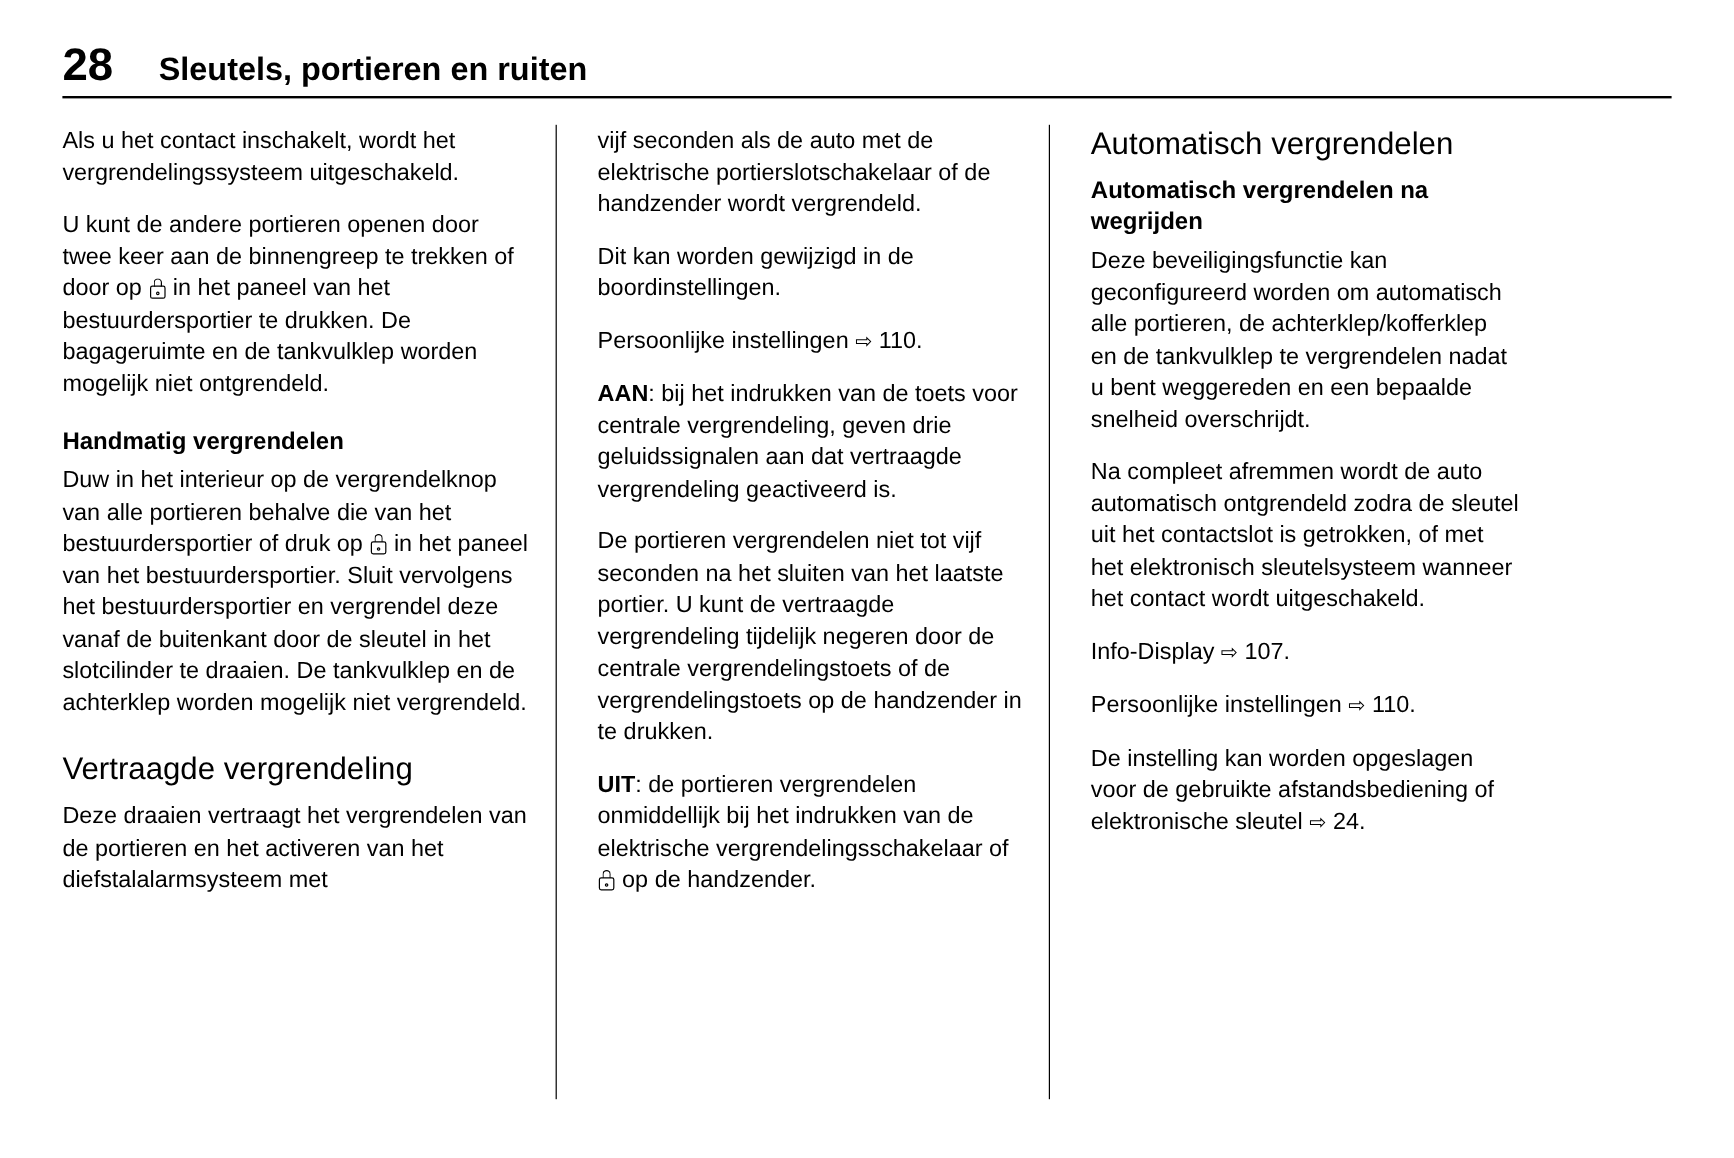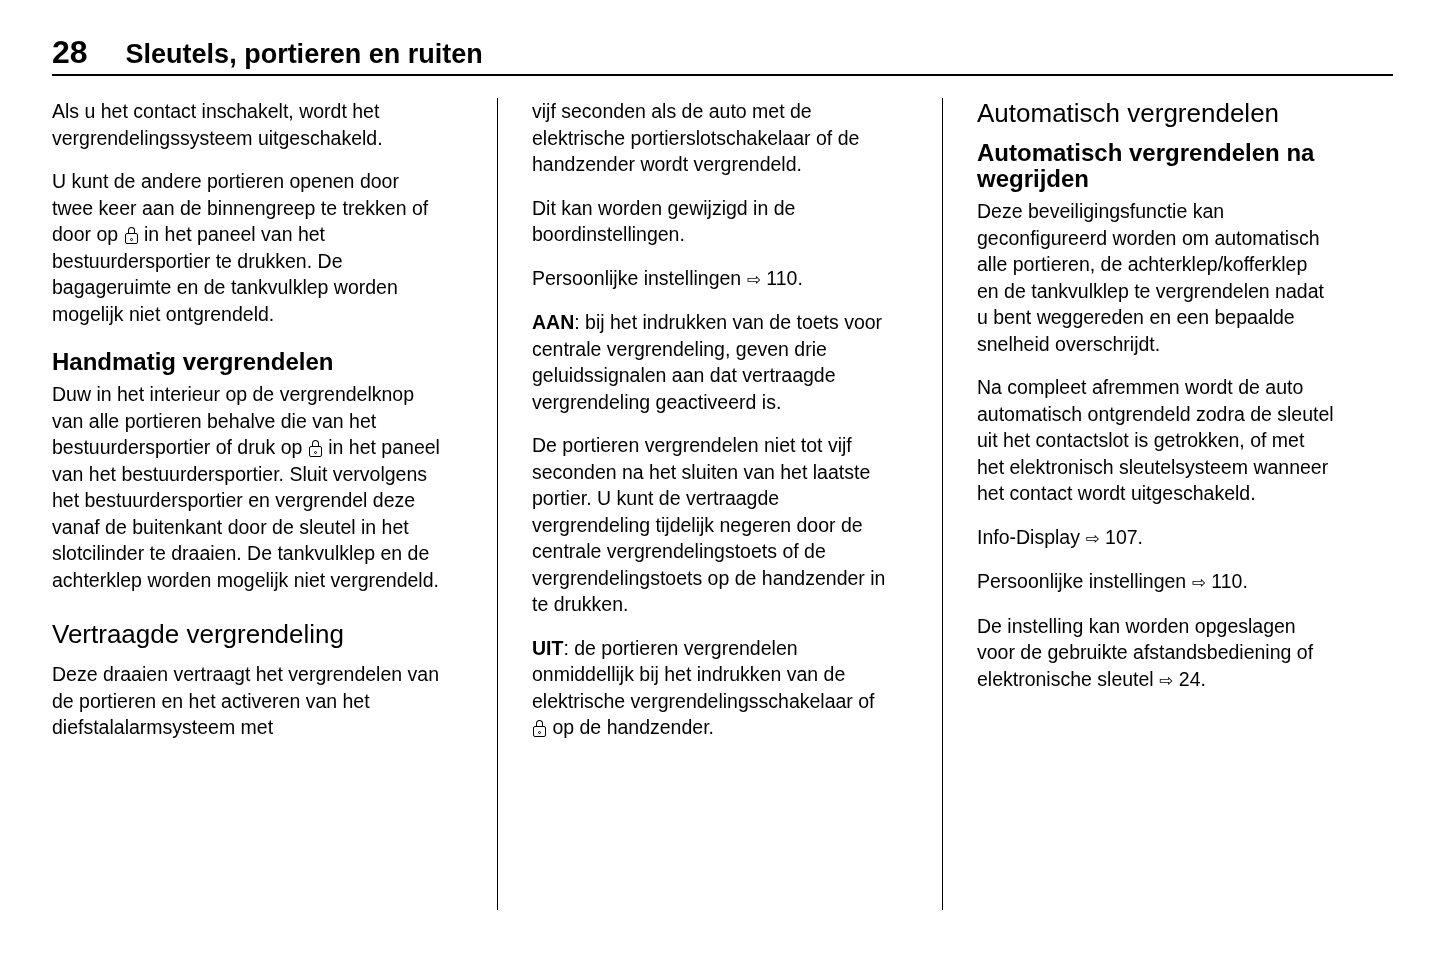--- a/index.html
+++ b/index.html
@@ -23,21 +23,21 @@
   }
   
   .page-header {
     display: flex;
     align-items: baseline;
     gap: 38px;
     border-bottom: 2px solid #000;
     padding-bottom: 6px;
   }
   .page-number {
-    font-size: 32px;
+    font-size: 38px;
     font-weight: bold;
     letter-spacing: 0px;
     line-height: 1;
   }
   .page-title {
     font-size: 27px;
     font-weight: bold;
     line-height: 1;
     text-align: center;
   }
@@ -48,21 +48,21 @@
     height: 812px;
   }
   .col {
     width: 392px;
     box-sizing: border-box;
     position: relative;
   }
   .col.c2, .col.c3 {
     padding-left: 34px;
     border-left: 1.5px solid #000;
-    margin-left: 53px;
+    margin-left: 19px;
   }
   .col.c1 { width: 392px; }
   .col.c2 { width: 392px; }
   .col.c3 { width: 392px; }
 
   p {
     margin: 0 0 17px 0;
     font-size: 19.5px;
     line-height: 26.5px;
     text-align: left;
@@ -70,21 +70,21 @@
   h2.section {
     font-size: 26px;
     font-weight: normal;
     margin: 26px 0 12px 0;
     line-height: 30px;
   }
   h2.section.first {
     margin-top: 0;
   }
   h3.sub {
-    font-size: 24px;
+    font-size: 20px;
     font-weight: bold;
     margin: 22px 0 6px 0;
     line-height: 26px;
   }
   h3.sub.first { margin-top: 0; }
   .b { font-weight: bold; }
   .ref-arrow {
     font-family: "DejaVu Sans", sans-serif;
     font-size: 17px;
   }

